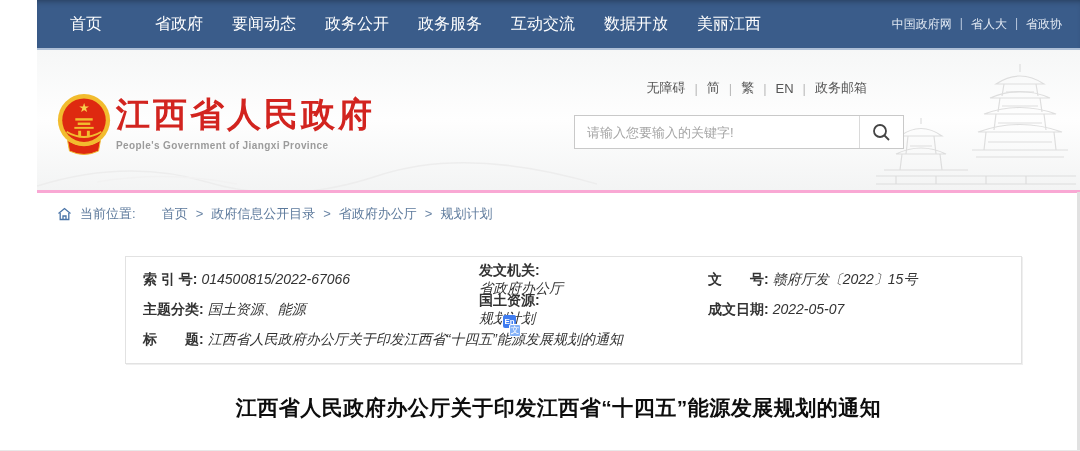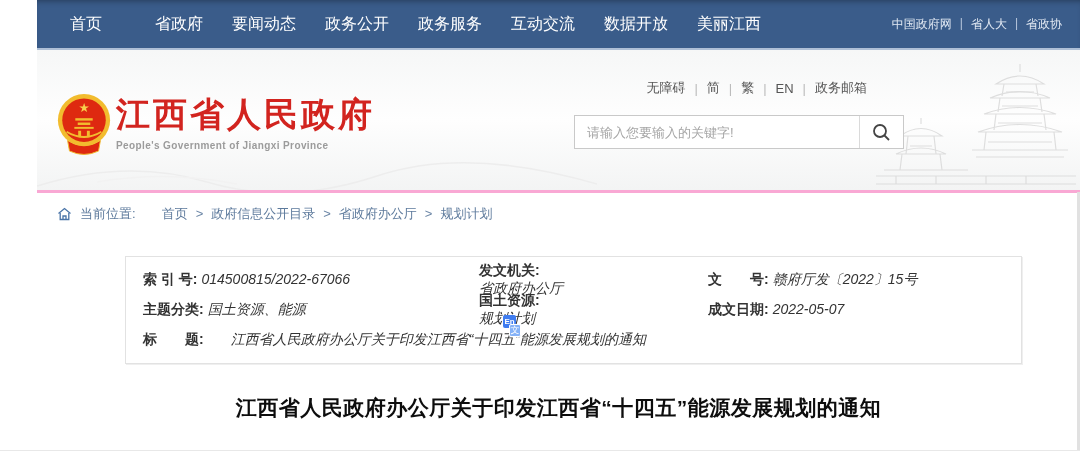--- a/index.html
+++ b/index.html
@@ -50,21 +50,21 @@
 
   
   .content { position:relative; height:217px; background:#fff; }
   .meta-table { position:absolute; left:88px; top:22px; width:897px; background:#fff;
                 border:1px solid #e2e2e2; box-shadow:1px 1px 0 #efefef; padding:8px 0; }
   .meta-row { display:flex; align-items:center; height:30px; }
   .meta-cell { display:flex; align-items:baseline; overflow:hidden; }
   .meta-row .meta-cell:nth-of-type(1) { width:349px; padding-left:17px; }
   .meta-row .meta-cell:nth-of-type(2) { width:233px;flex-direction:column; }
   .meta-row .meta-cell:nth-of-type(3) { flex:1; }
-  .meta-row-title .meta-cell { width:100% !important; padding-left:17px;gap:23px; }
+  .meta-row-title .meta-cell { width:100% !important; padding-left:17px; }
   .meta-label { font-weight:bold; color:#333; font-size:14px; white-space:pre; flex:none; }
   .meta-value { color:#333; font-size:14px; margin-left:4px; white-space:nowrap;font-style:italic; }
   .article-title { position:absolute; top:160px; left:0; width:100%; text-align:center;
                    font-size:21px; font-weight:bold; color:#0d0d0d; letter-spacing:.5px; }
 
   
   .translate-badge { position:absolute; left:503px; top:315px; width:18px; height:22px; z-index:6; cursor:pointer; }
   .tb-en { position:absolute; left:0; top:0; width:13px; height:13px; background:#3f7cf0; color:#fff;
            font-size:8px; font-weight:bold; display:flex; align-items:center; justify-content:center;
            border-radius:2px; }

